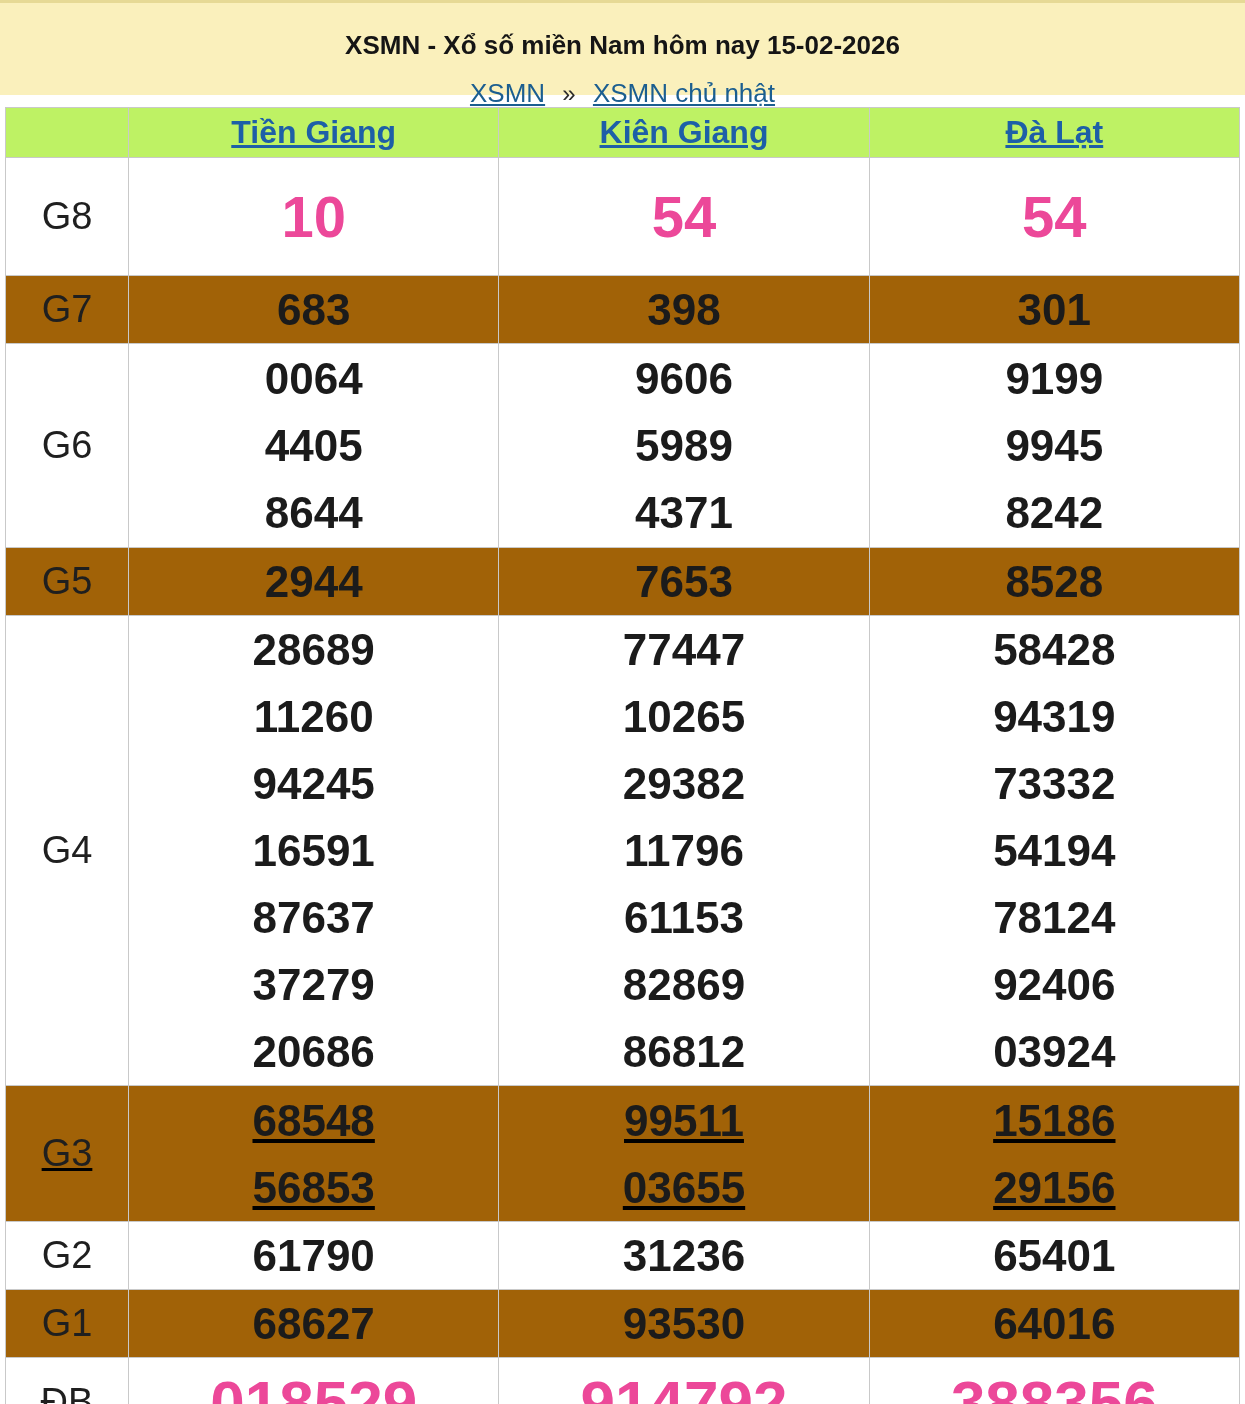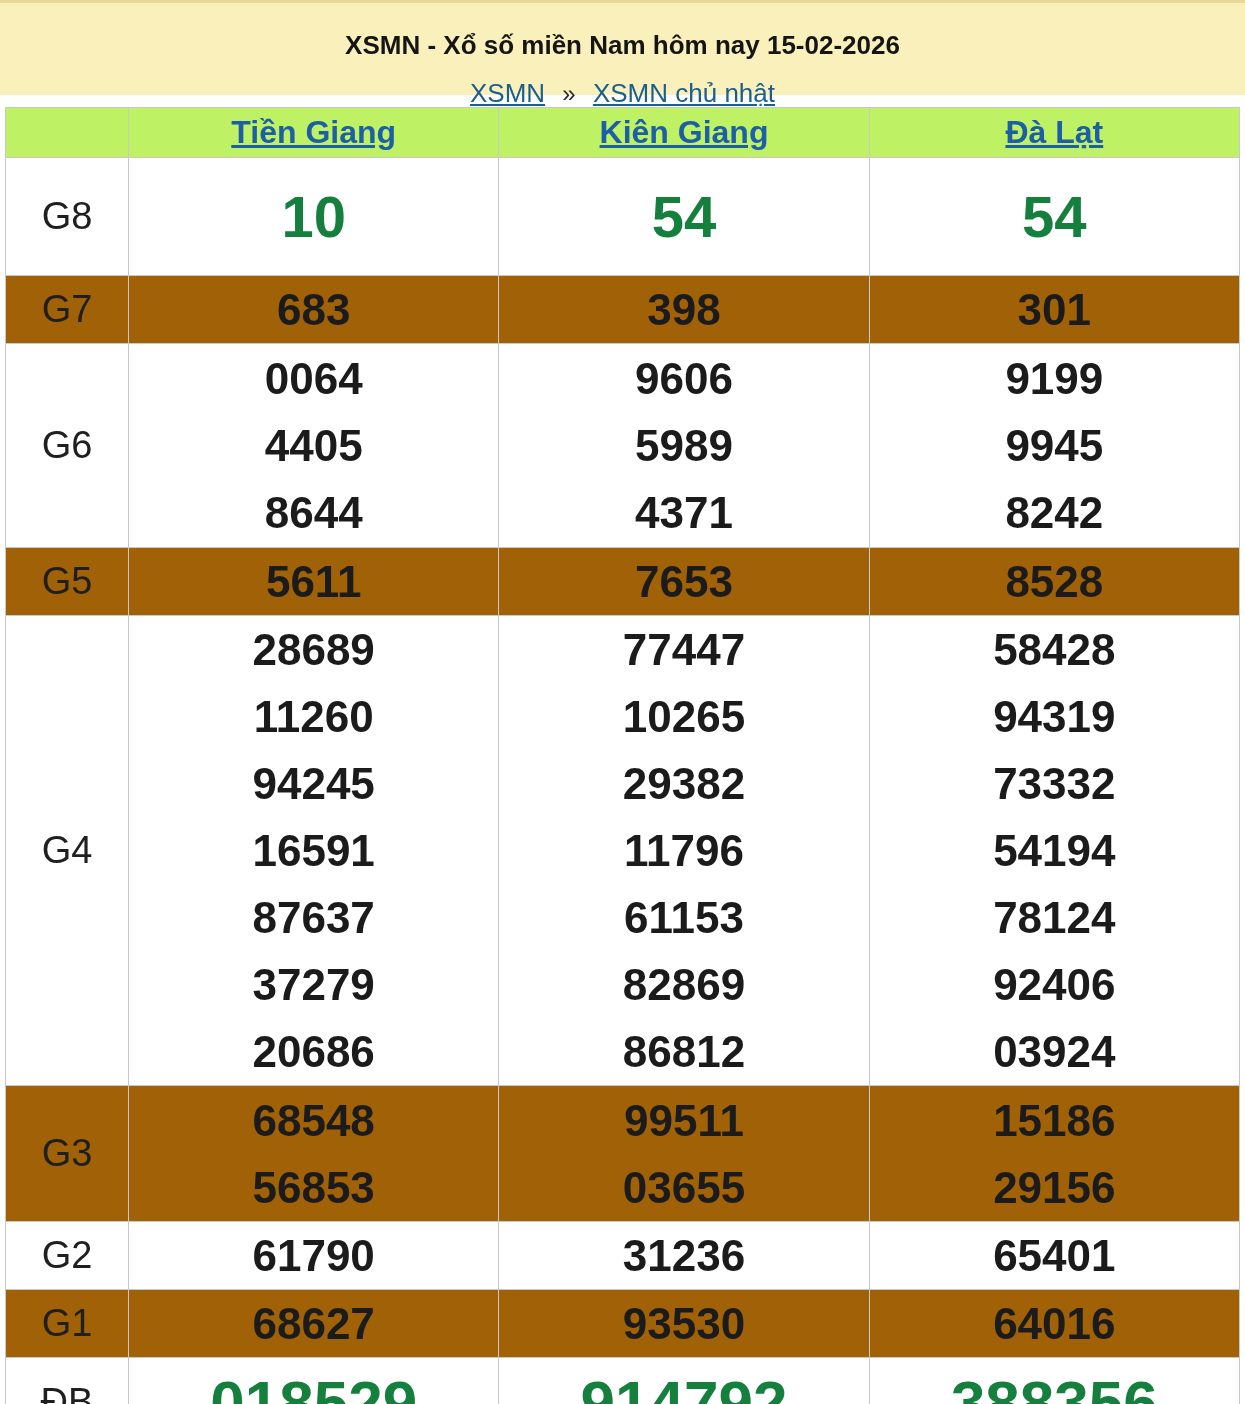--- a/index.html
+++ b/index.html
@@ -72,28 +72,28 @@
     font-weight: 400;
     color: #1f1f1f;
   }
   .num {
     font-size: 44px;
     font-weight: 700;
     color: #1b1b1b;
     line-height: 67px;
     white-space: nowrap;
   }
-  tr.hl .num { color: #15803d; }
+  tr.hl .num { color: #ec4899; }
   tr.r0 { height: 118px; }
   tr.r0 .num { font-size: 58px; line-height: 64px; }
   tr.r1 { height: 58px; }
   tr.r2 { height: 204px; }
   tr.r3 { height: 61px; }
   tr.r4 { height: 469px; }
-  tr.r5 { height: 136px; }
+  tr.r5 { height: 136px; text-decoration: underline; }
   tr.r6 { height: 67px; }
   tr.r7 { height: 68px; }
   tr.r8 { height: 91px; border-bottom: 3px solid #b0b0b0; }
   tr.r8 .num { font-size: 62px; line-height: 70px; }
 </style>
 </head>
 <body>
 
 <header class="top-banner">
   <h1 class="page-title">XSMN - Xổ số miền Nam hôm nay 15-02-2026</h1>
@@ -158,21 +158,21 @@
         </td>
         <td>
           <div class="num">9199</div>
           <div class="num">9945</div>
           <div class="num">8242</div>
         </td>
       </tr>
       <tr class="r3 alt">
         <td class="prize-label">G5</td>
         <td>
-          <div class="num">5611</div>
+          <div class="num">2944</div>
         </td>
         <td>
           <div class="num">7653</div>
         </td>
         <td>
           <div class="num">8528</div>
         </td>
       </tr>
       <tr class="r4">
         <td class="prize-label">G4</td>

